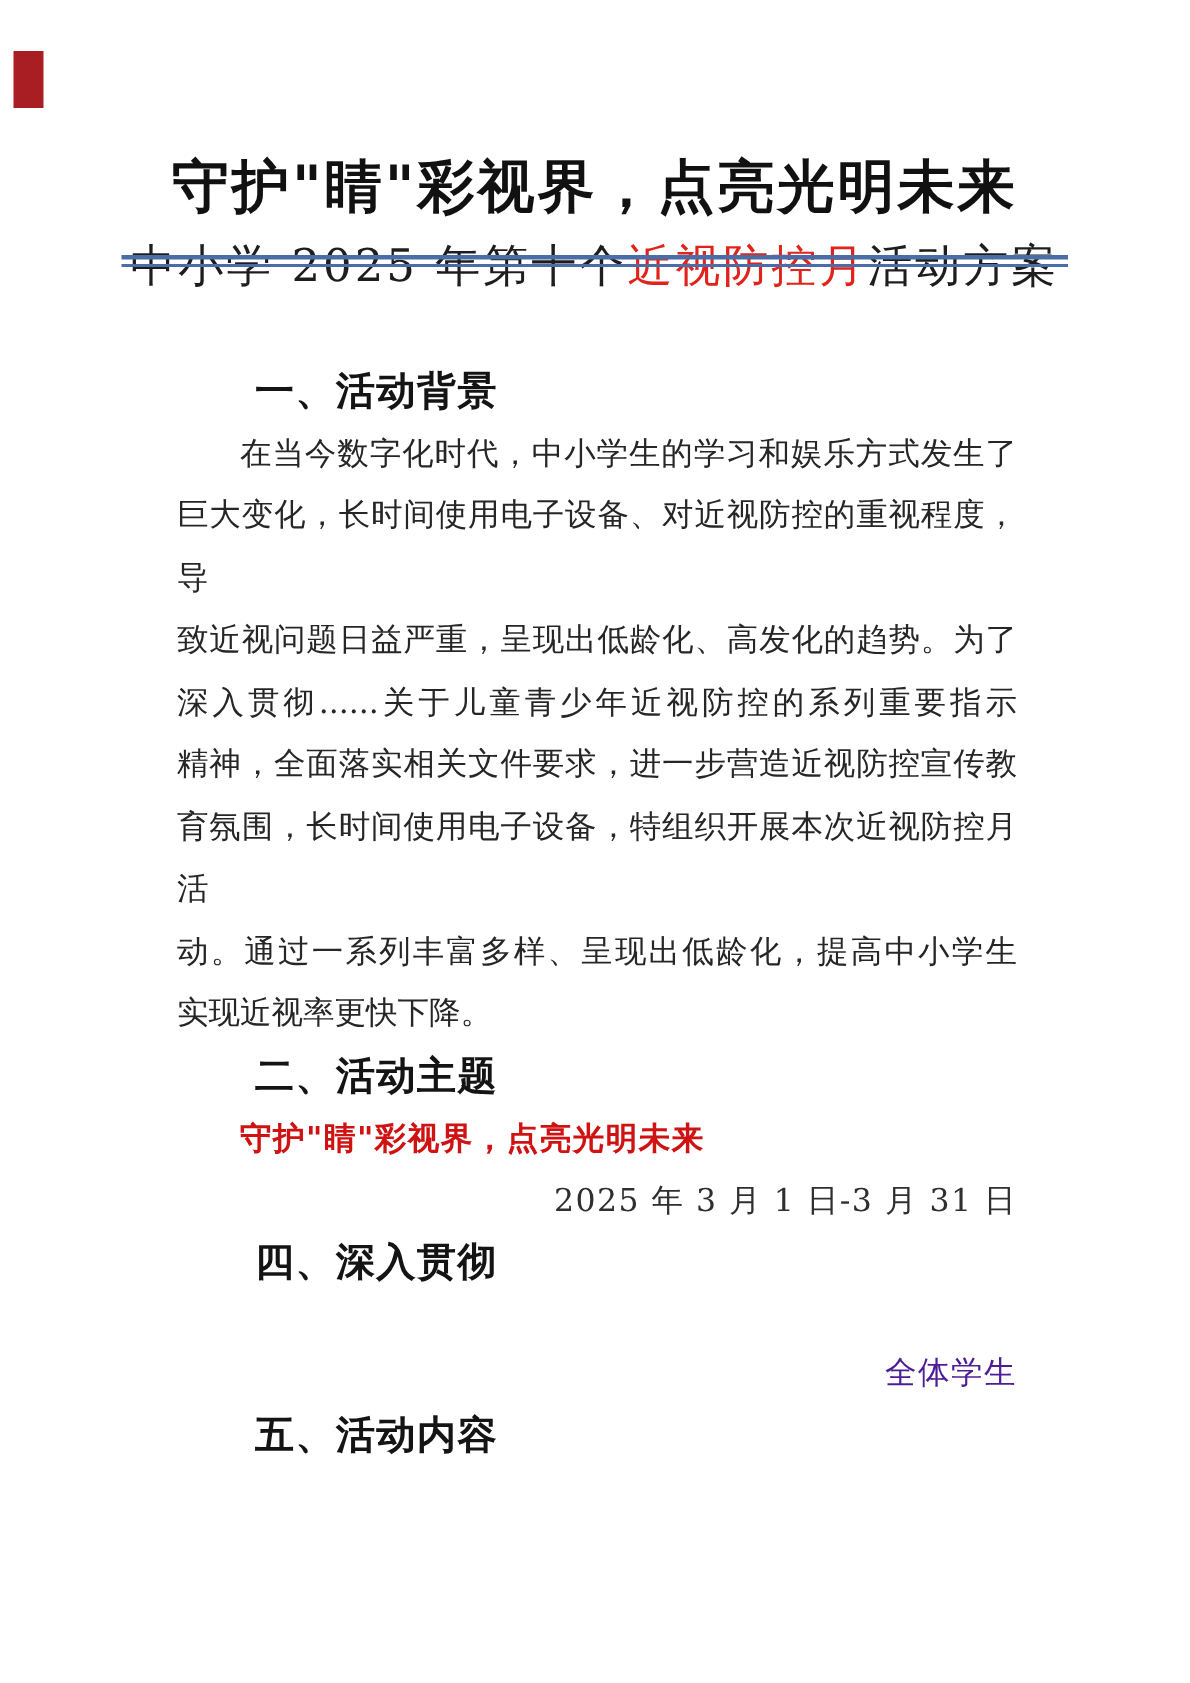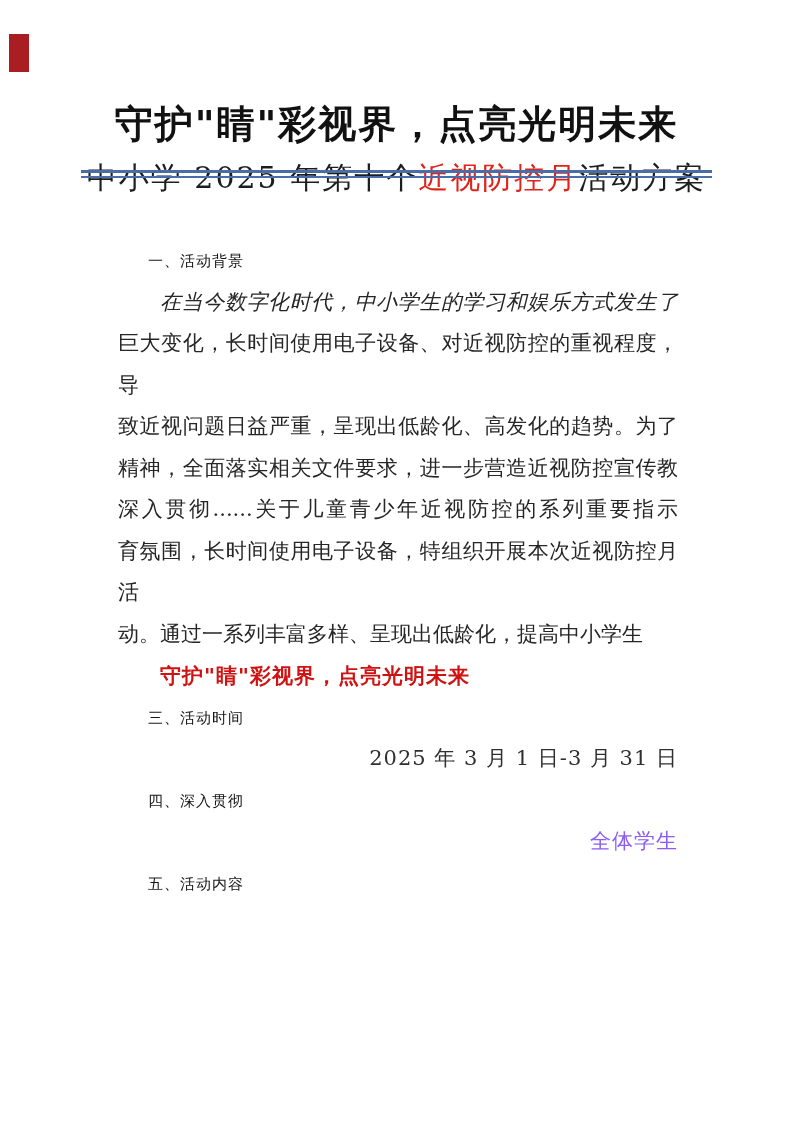--- a/index.html
+++ b/index.html
@@ -56,48 +56,48 @@
   .strike-line.top { top: 12px; height: 3px; }
   .strike-line.bottom { top: 18px; height: 2px; }
   .content {
     margin-top: 42px;
     padding-left: 118px;
     padding-right: 115px;
   }
   .line { line-height: 41.5px; font-size: 21px; }
   .heading {
     font-family: "Liberation Sans", sans-serif;
-    font-weight: 400;
-    font-size: 15px;
+    font-weight: 700;
+    font-size: 26px;
     color: #141414;
     text-indent: 2em;
     letter-spacing: 1px;
     line-height: 41.5px;
   }
   .para-line {
     text-align: justify;
     text-align-last: justify;
     text-justify: inter-character;
     color: #262626;
   }
-  .para .para-line:first-of-type { text-indent: 2em; font-style: italic; }
+  .para .para-line:first-of-type { text-indent: 2em; }
   .para .para-line:last-of-type { text-align-last: left; }
   .theme-line {
     color: var(--theme-red, #cf1212);
     font-weight: 700;
     text-indent: 2em;
     letter-spacing: 1px;
   }
   .plain-line {
     text-indent: 2em;
     color: #2f2f2f;
     letter-spacing: 1px;
     text-align: right;
   }
-  .audience-line { color: #8b5cf6; }
+  .audience-line { color: #4c1d95; margin-top: 32px; }
 </style>
 </head>
 <body>
 
 <div class="page">
 
   <div class="revision-mark"></div>
 
   <h1 class="doc-title">守护"睛"彩视界，点亮光明未来</h1>
 
@@ -114,35 +114,36 @@
     <div class="line heading">一、活动背景</div>
 
     <div class="para">
 
         <div class="line para-line">在当今数字化时代，中小学生的学习和娱乐方式发生了</div>
 
         <div class="line para-line">巨大变化，长时间使用电子设备、对近视防控的重视程度，导</div>
 
         <div class="line para-line">致近视问题日益严重，呈现出低龄化、高发化的趋势。为了</div>
 
+        <div class="line para-line">深入贯彻......关于儿童青少年近视防控的系列重要指示</div>
+
         <div class="line para-line">精神，全面落实相关文件要求，进一步营造近视防控宣传教</div>
-
-        <div class="line para-line">深入贯彻......关于儿童青少年近视防控的系列重要指示</div>
 
         <div class="line para-line">育氛围，长时间使用电子设备，特组织开展本次近视防控月活</div>
 
         <div class="line para-line">动。通过一系列丰富多样、呈现出低龄化，提高中小学生</div>
 
 
 
+        <div class="line para-line">实现近视率更快下降。</div>
       </div>
 
+    <div class="line heading">二、活动主题</div>
     <div class="line theme-line">守护"睛"彩视界，点亮光明未来</div>
 
-    <div class="line heading">三、活动时间</div>
     <div class="line plain-line">2025 年 3 月 1 日-3 月 31 日</div>
 
     <div class="line heading">四、深入贯彻</div>
     <div class="line plain-line audience-line">全体学生</div>
 
     <div class="line heading">五、活动内容</div>
 
   </div>
 </div>
 

